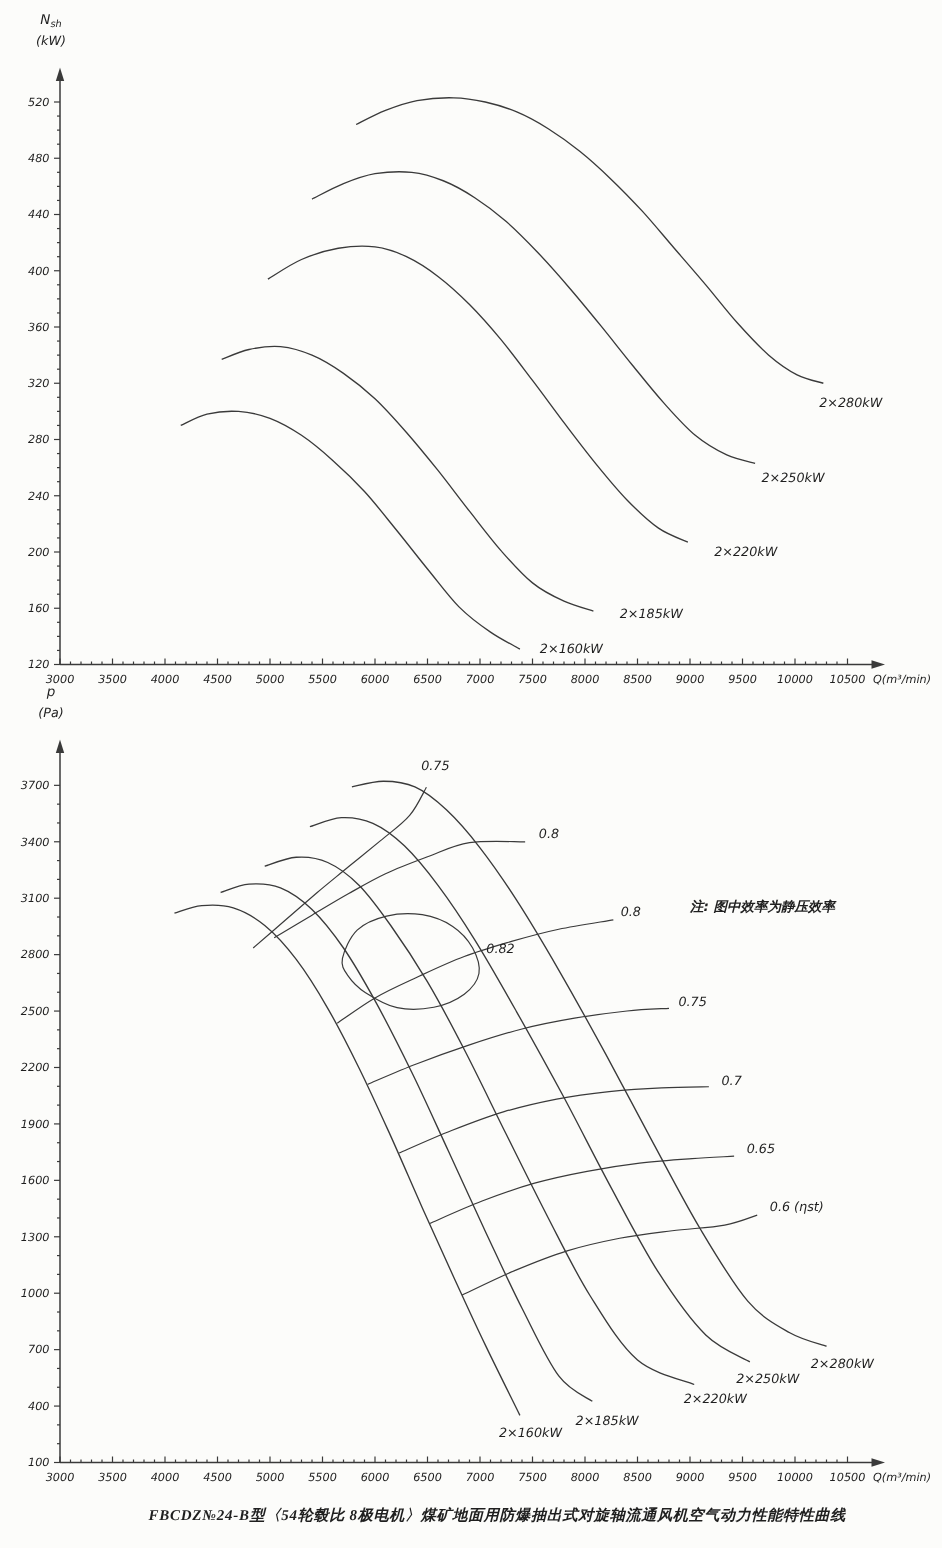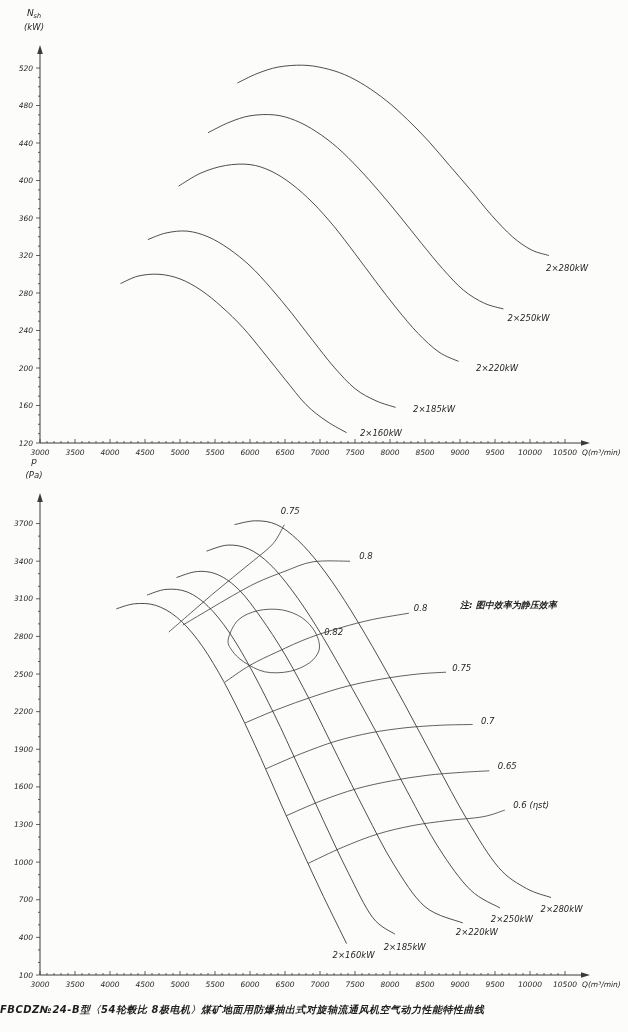--- a/index.html
+++ b/index.html
@@ -11,27 +11,28 @@
     overflow:hidden;
   }
   svg text{
     font-family:"DejaVu Sans", sans-serif;
     font-style:italic;
     fill:#1f1f1f;
   }
   .caption{
     position:absolute;
     left:0;top:1003px;width:564px;
-    text-align:left;
+    text-align:right;
     font-size:10px;
     font-style:italic;
     font-weight:bold;
     color:#1f1f1f;
     letter-spacing:0.5px;
     white-space:nowrap;
+    font-family:Liberation Serif, serif;
   }
 </style>
 </head>
 <body>
 
 <div class="page">
   <svg id="charts" width="628" height="1000" viewBox="0 0 628 1000">
       <g>
         <g stroke="#3a3a3a" stroke-width="1">
           <line x1="40" y1="443" x2="40" y2="51"></line>

